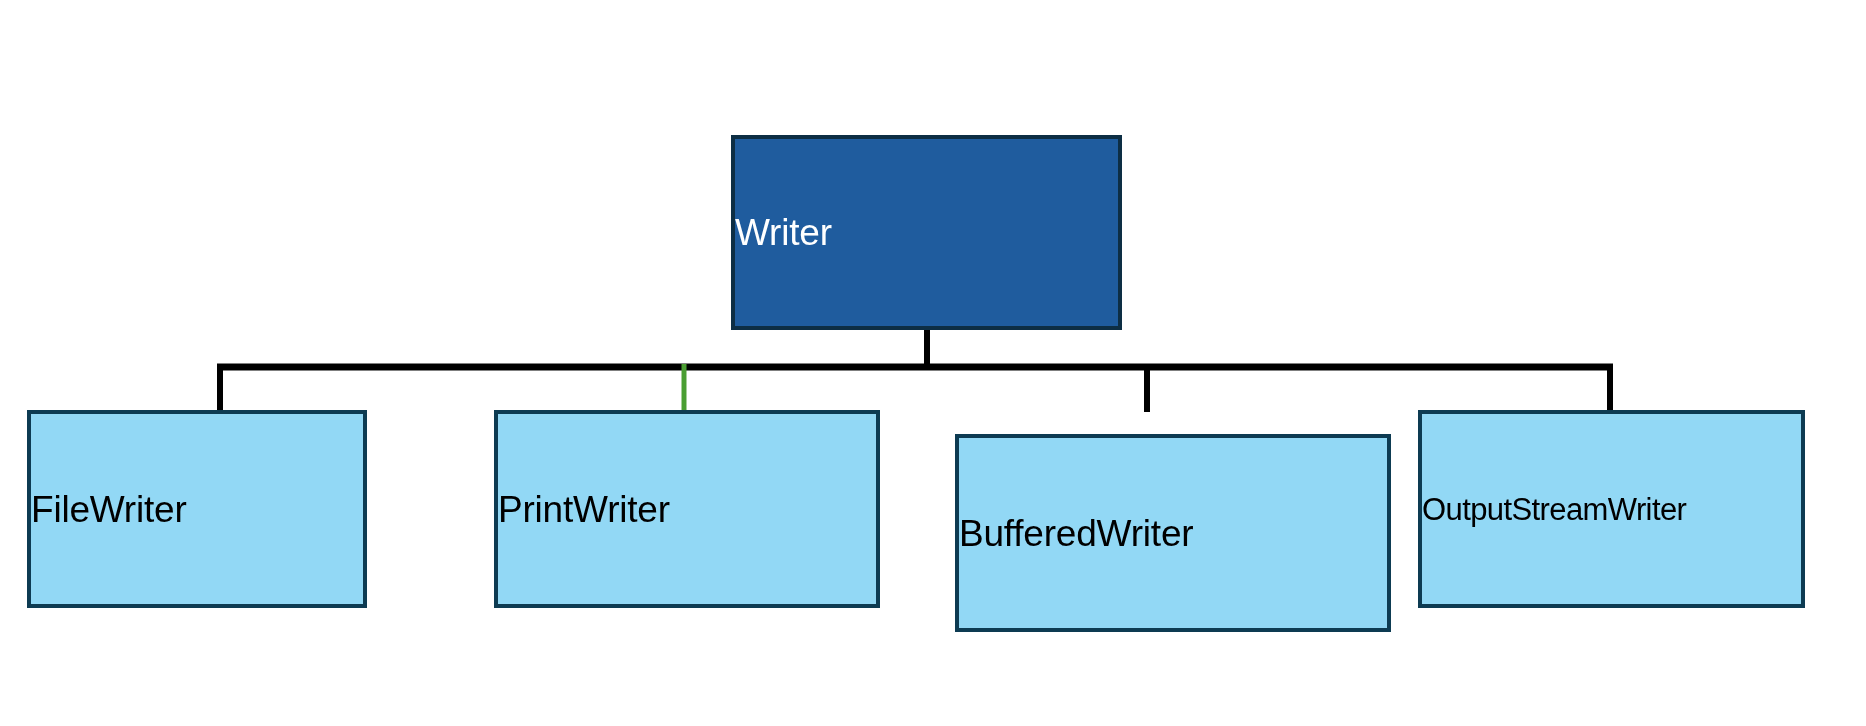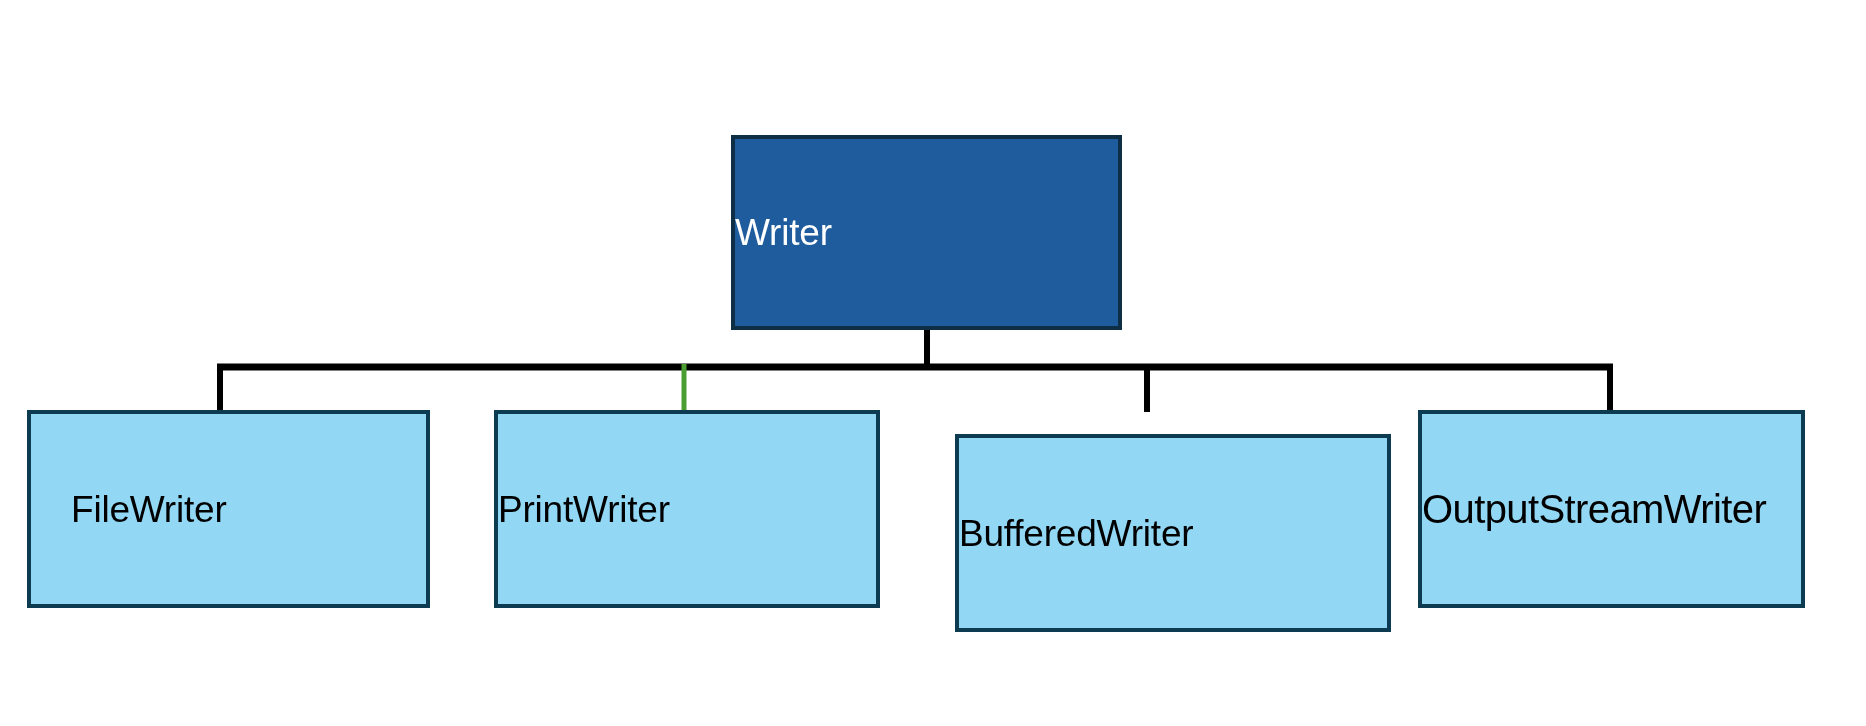--- a/index.html
+++ b/index.html
@@ -57,25 +57,25 @@
   .node-child {
     top: 410px;
     height: 198px;
     background: #92d8f5;
     border-color: #0d3b52;
   }
   .node-child .node-label {
     color: #000000;
     font-size: 37px;
   }
-  .node-child-0 { left: 27px;   width: 403px; padding-left: 40px; }
+  .node-child-0 { left: 27px;   width: 340px; }
   .node-child-1 { left: 494px;  width: 386px; }
   .node-child-2 { left: 955px;  width: 436px; margin-top: 24px; }
   .node-child-3 { left: 1418px; width: 387px; }
-  .node-child-3 .node-label { font-size: 40px; letter-spacing: -0.6px; }
+  .node-child-3 .node-label { font-size: 31px; letter-spacing: -0.6px; }
 </style>
 </head>
 <body>
 
 <div id="diagram-canvas">
 
   <svg id="diagram-svg" viewBox="0 0 1866 726" xmlns="http://www.w3.org/2000/svg">
 
     <line x1="927" y1="330" x2="927" y2="369" stroke="#000000" stroke-width="6"></line>
 

